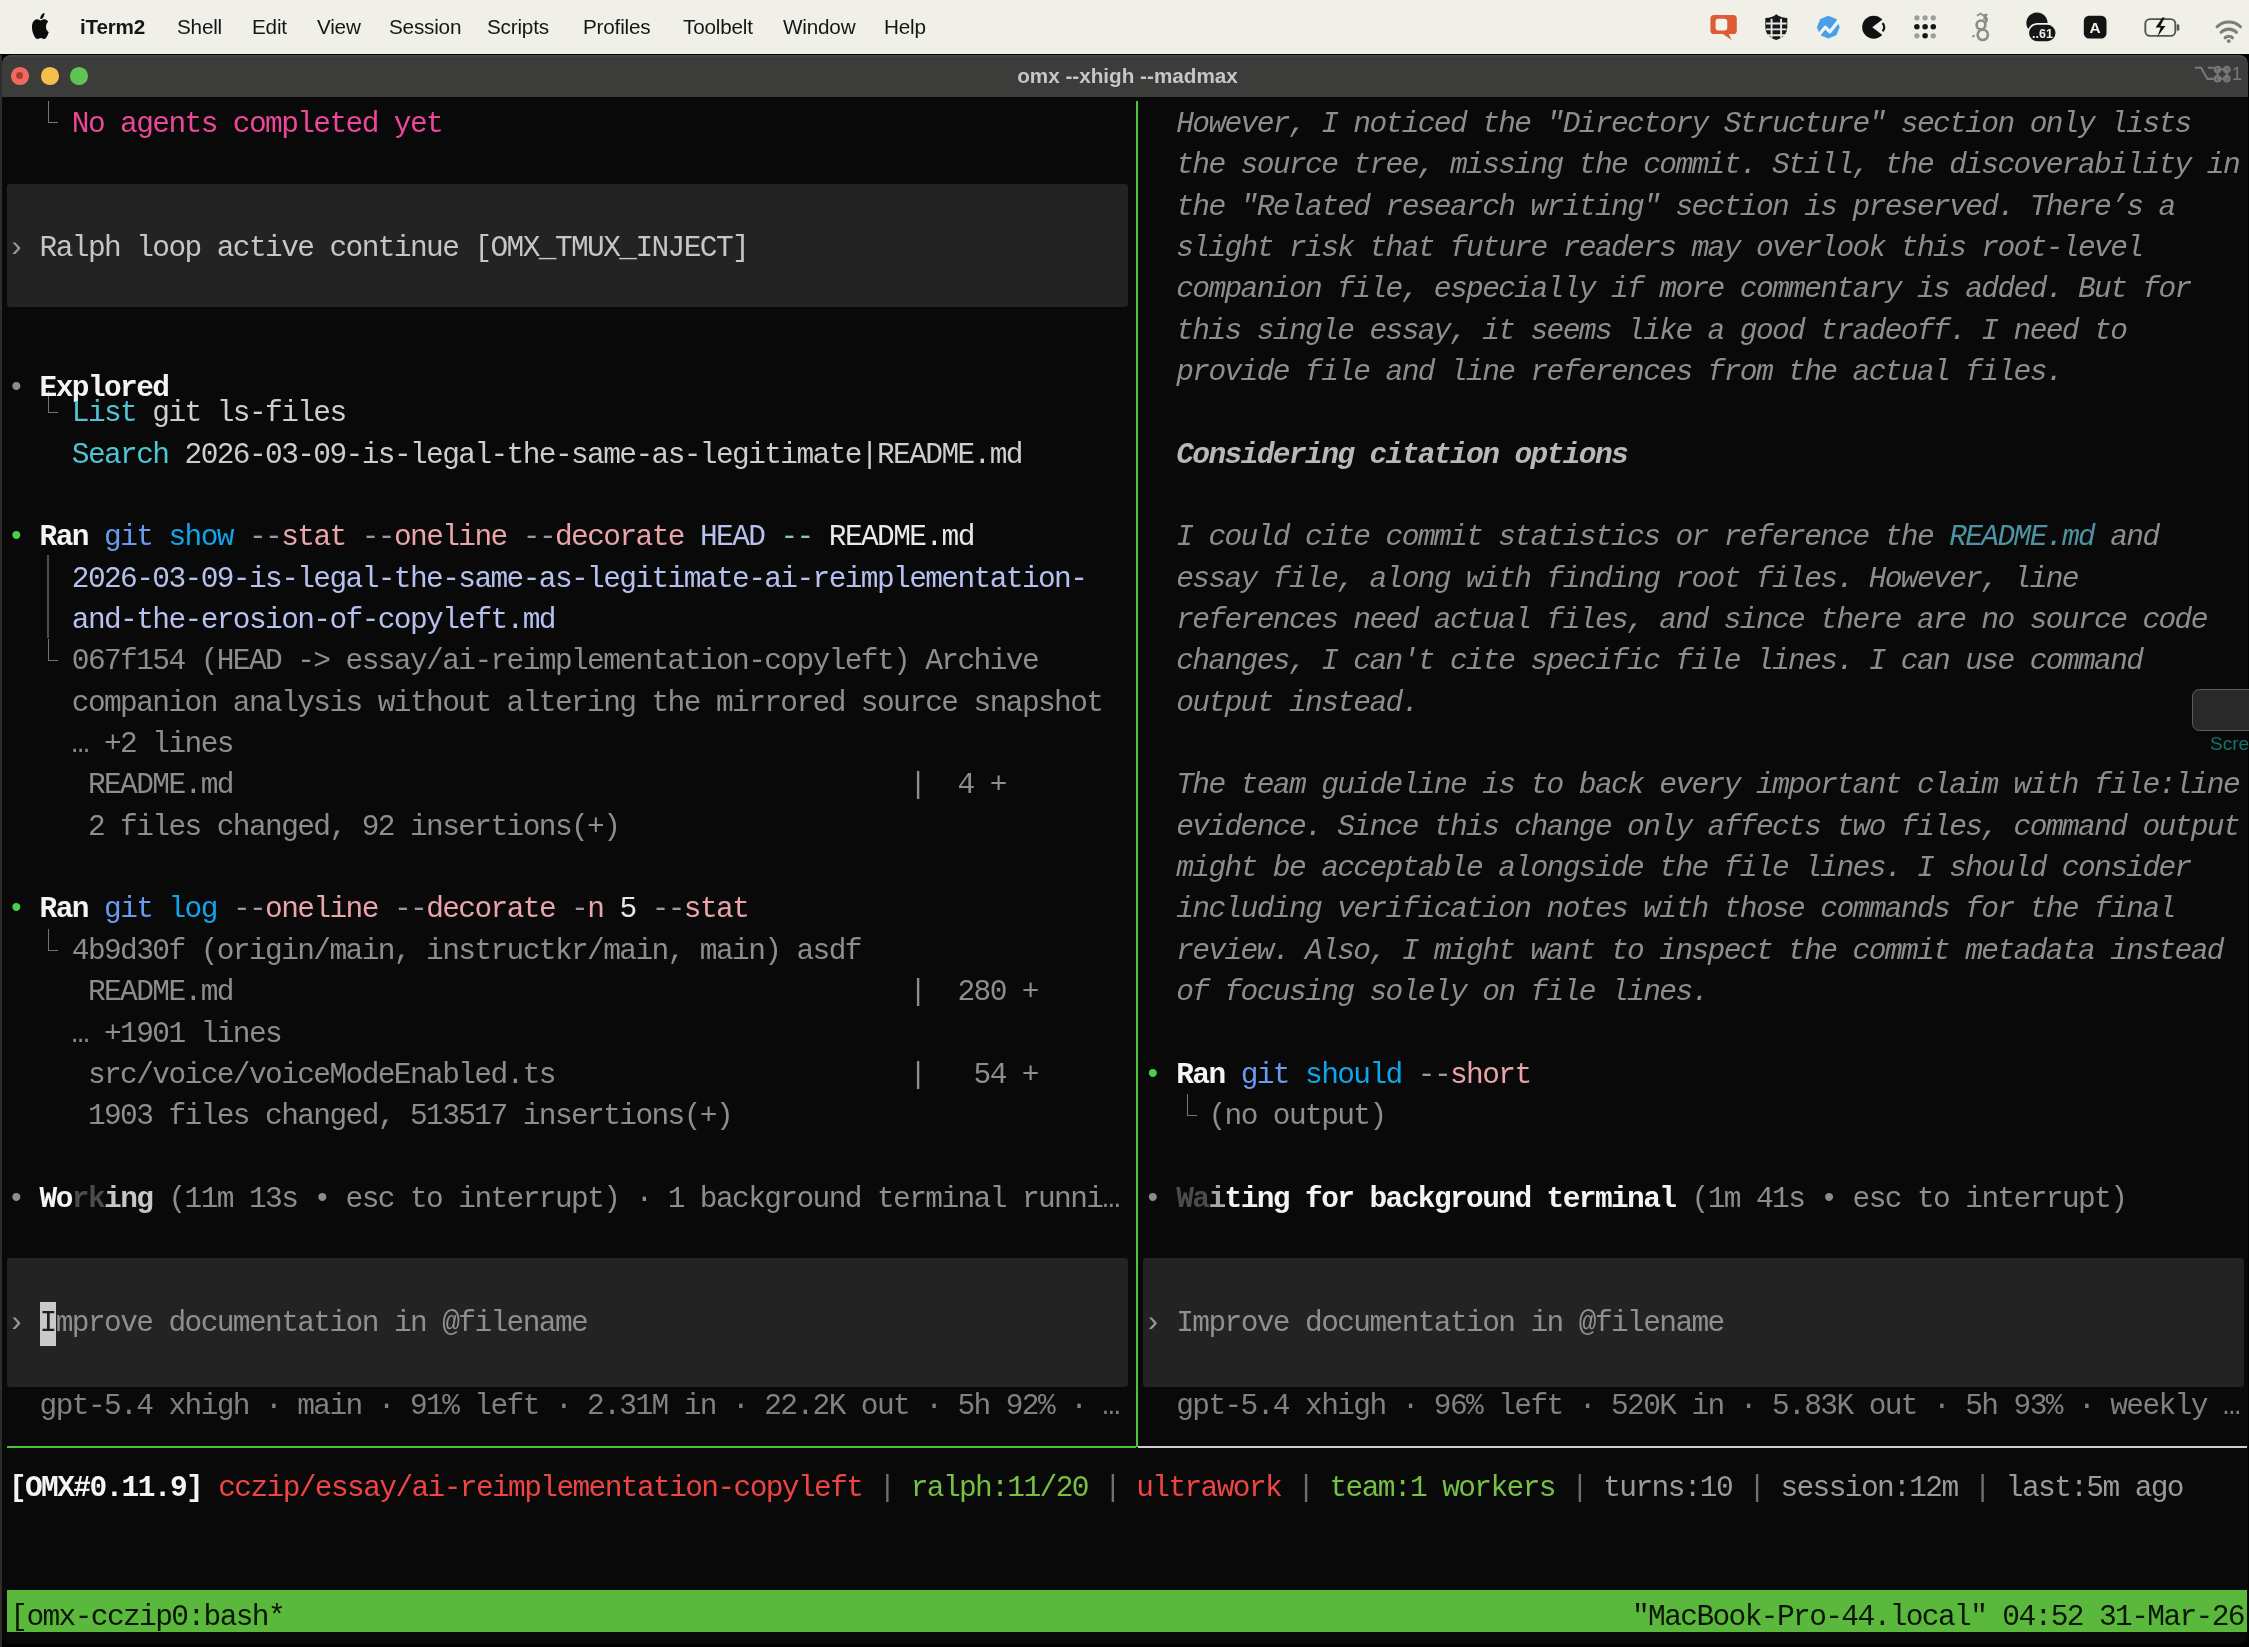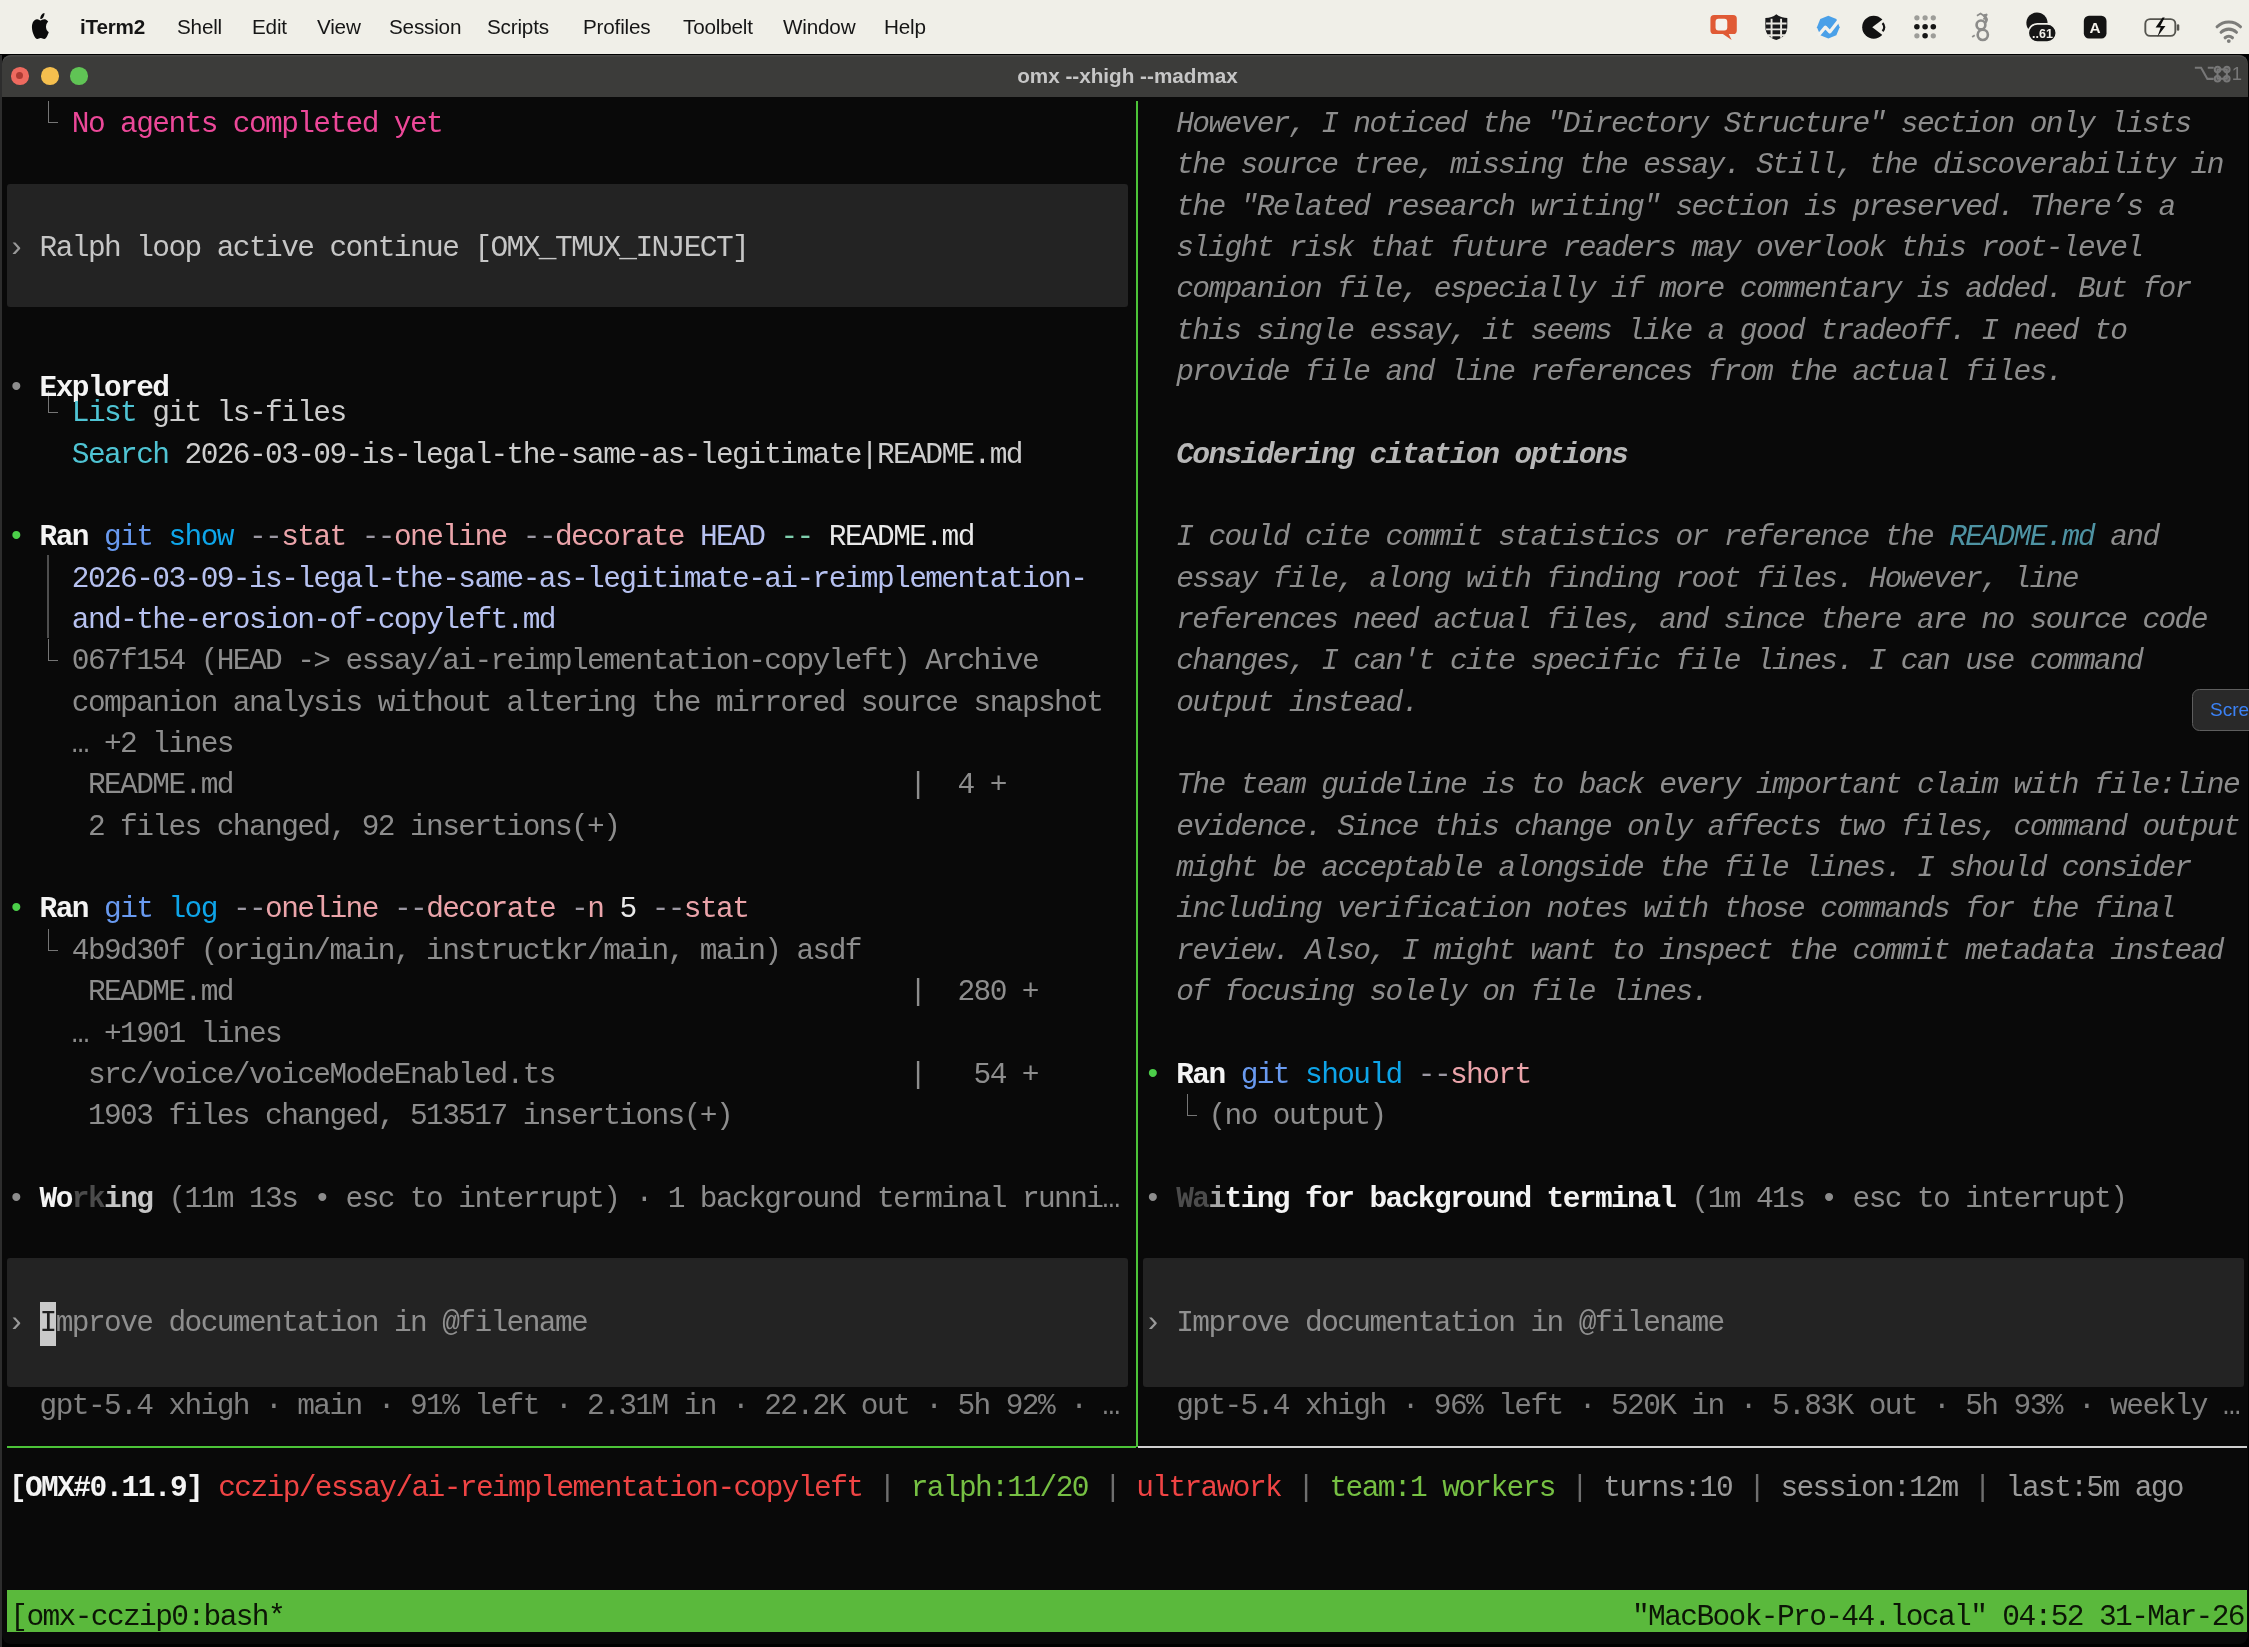--- a/index.html
+++ b/index.html
@@ -151,21 +151,21 @@
 <div class="r" style="top:972px"><span class="dim">     README.md                                          |  280 +</span></div>
 <div class="r" style="top:1014px">    <span class="dim">… +1901 lines</span></div>
 <div class="r" style="top:1055px"><span class="dim">     src/voice/voiceModeEnabled.ts                      |   54 +</span></div>
 <div class="r" style="top:1096px"><span class="dim">     1903 files changed, 513517 insertions(+)</span></div>
 <div class="r" style="top:1179px"><span class="dim">•</span> <b><span class="w">Wo</span><span class="dk">rk</span><span class="md">ing</span></b><span class="dim"> (11m 13s • esc to interrupt) · 1 background terminal runni…</span></div>
 <div class="r" style="top:1303px"><span class="pr">›</span> <span style="color:#1e1e1e">I</span><span style="color:#8f8f8f">mprove documentation in @filename</span></div>
 <div class="r" style="top:1386px"><span style="color:#818181">  gpt-5.4 xhigh · main · 91% left · 2.31M in · 22.2K out · 5h 92% · …</span></div>
 <div class="r" style="top:1468px;left:8.9px"><b class="w">[OMX#0.11.9]</b> <span class="scy">cczip/essay/ai-reimplementation-copyleft</span> <span class="sh">|</span> <span class="sgr">ralph:11/20</span> <span class="sh">|</span> <span class="scy">ultrawork</span> <span class="sh">|</span> <span class="sgr">team:1 workers</span> <span class="sh">|</span> <span class="sgy">turns:10</span> <span class="sh">|</span> <span class="sgy">session:12m</span> <span class="sh">|</span> <span class="sgy">last:5m ago</span></div>
 
 <div class="r rr it" style="top:104px">  However, I noticed the "Directory Structure" section only lists</div>
-<div class="r rr it" style="top:145px">  the source tree, missing the essay. Still, the discoverability in</div>
+<div class="r rr it" style="top:145px">  the source tree, missing the commit. Still, the discoverability in</div>
 <div class="r rr it" style="top:187px">  the "Related research writing" section is preserved. There’s a</div>
 <div class="r rr it" style="top:228px">  slight risk that future readers may overlook this root-level</div>
 <div class="r rr it" style="top:269px">  companion file, especially if more commentary is added. But for</div>
 <div class="r rr it" style="top:311px">  this single essay, it seems like a good tradeoff. I need to</div>
 <div class="r rr it" style="top:352px">  provide file and line references from the actual files.</div>
 <div class="r rr it" style="top:435px">  <b style="color:#b8b8b8">Considering citation options</b></div>
 <div class="r rr it" style="top:517px">  I could cite commit statistics or reference the <span style="color:#4e93a3">README.md</span> and</div>
 <div class="r rr it" style="top:559px">  essay file, along with finding root files. However, line</div>
 <div class="r rr it" style="top:600px">  references need actual files, and since there are no source code</div>
 <div class="r rr it" style="top:641px">  changes, I can't cite specific file lines. I can use command</div>
@@ -176,18 +176,18 @@
 <div class="r rr it" style="top:889px">  including verification notes with those commands for the final</div>
 <div class="r rr it" style="top:931px">  review. Also, I might want to inspect the commit metadata instead</div>
 <div class="r rr it" style="top:972px">  of focusing solely on file lines.</div>
 <div class="r rr" style="top:1055px"><span class="gb">•</span> <b class="w">Ran</b> <span class="bl">git</span> <span class="sub">should</span> <span class="fd">--</span><span class="pk">short</span></div>
 <div class="r rr" style="top:1096px">    <span class="dim">(no output)</span></div>
 <div class="r rr" style="top:1179px"><span class="dim">•</span> <b><span class="dk">Wa</span><span style="color:#a8a8a8">i</span><span class="w">ting for background terminal</span></b><span class="dim"> (1m 41s • esc to interrupt)</span></div>
 <div class="r rr" style="top:1303px"><span class="pr">›</span> <span style="color:#8f8f8f">Improve documentation in @filename</span></div>
 <div class="r rr" style="top:1386px"><span style="color:#818181">  gpt-5.4 xhigh · 96% left · 520K in · 5.83K out · 5h 93% · weekly …</span></div>
 
 <div class="abs" style="left:2192px;top:689px;width:66px;height:40px;background:#292929;border:1.5px solid #5e5e5e;border-radius:7.4px"></div>
-<div class="abs" style="left:2210px;top:697px;font:19px/25px 'Liberation Sans',sans-serif;color:#3b82f6">Scre</div>
+<div class="abs" style="left:2210px;top:731px;font:19px/25px 'Liberation Sans',sans-serif;color:#0f766e">Scre</div>
 
 <div class="abs" style="left:7.4px;top:1590px;width:2240px;height:42px;background:#5ab93c"></div>
 <div class="r" style="top:1597px;left:10.3px;line-height:41px;color:#0c1606">[omx-cczip0:bash*</div>
 <div class="r" style="top:1597px;left:1632px;line-height:41px;color:#0c1606">"MacBook-Pro-44.local" 04:52 31-Mar-26</div>
 
 
 </body></html>

